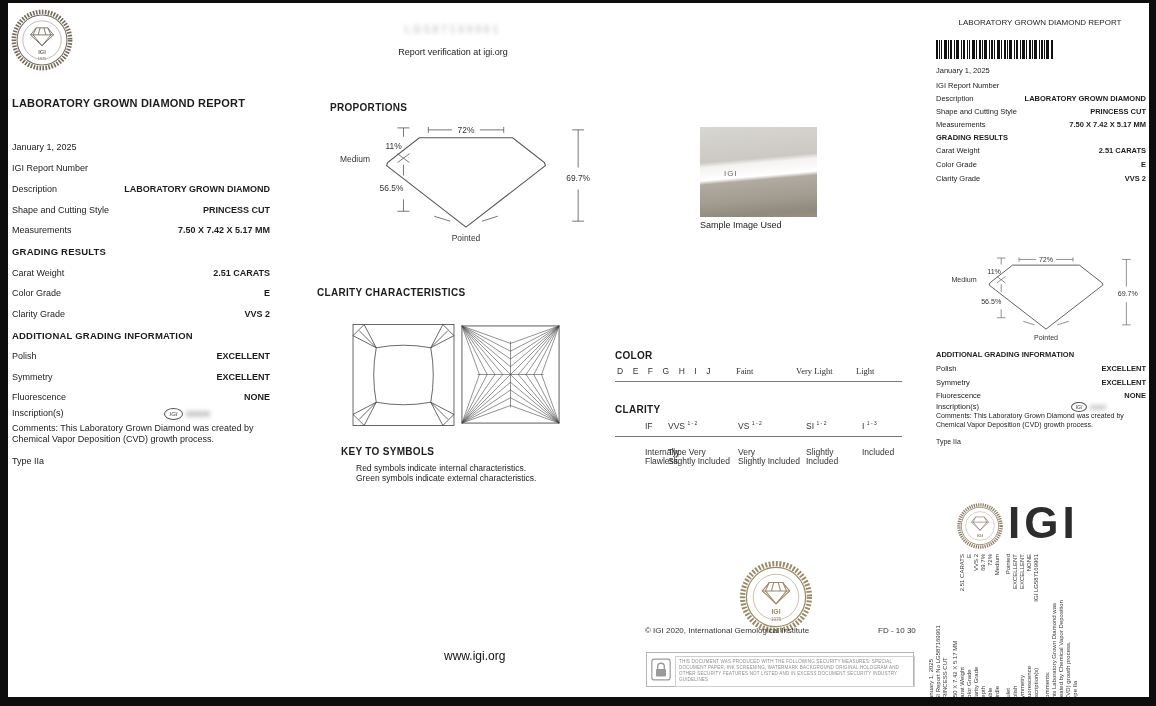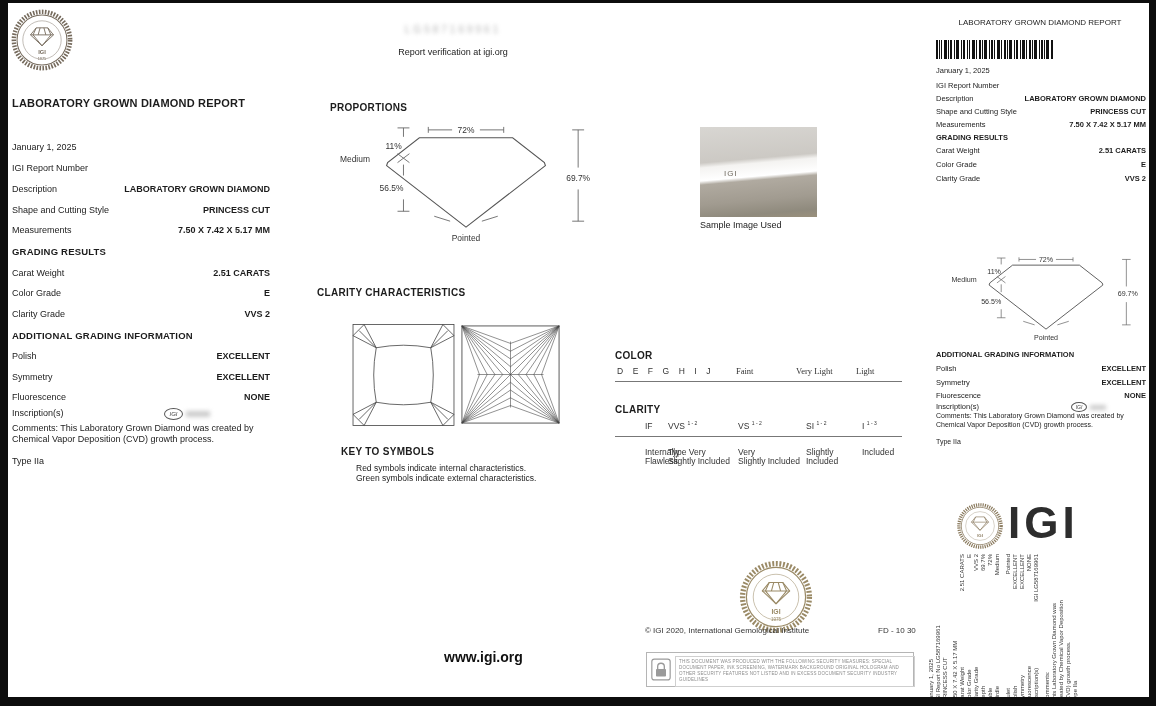--- a/index.html
+++ b/index.html
@@ -38,21 +38,21 @@
   .range{position:absolute;top:366px;font-size:8.5px;color:#333;font-family:Liberation Serif, serif;}
   .rule{position:absolute;left:615px;width:287px;height:0;border-top:1px solid #777;}
   .ccol{position:absolute;font-size:8.5px;color:#333;}
   .ccol sup{font-size:5px;}
   .cdesc{margin-top:17px;line-height:9.5px;}
   
   .sealbox{position:absolute;}
   
   .copyright{position:absolute;left:645px;top:626px;font-size:8px;color:#333;}
   .formcode{position:absolute;left:878px;top:626px;font-size:8px;color:#333;}
-  .website{position:absolute;left:444px;top:649px;font-size:14px;font-weight:700;color:#111;}
+  .website{position:absolute;left:444px;top:649px;font-size:12px;font-weight:400;color:#111;}
   .sec-strip{position:absolute;left:646px;top:652px;width:266px;height:33px;border:1px solid #b5b5b5;background:#fff;}
   .sec-inner{position:absolute;left:28px;top:3px;width:232px;height:25px;border:1px solid #cfcfcf;
              padding:2px 3px;font-size:4.5px;line-height:6px;color:#8c8c8c;letter-spacing:.2px;}
   .igi-big{position:absolute;left:1008px;top:498px;font-size:44px;font-weight:600;color:#2d2d2d;letter-spacing:4px;}
   
   .side-strip{position:absolute;left:928px;top:552px;width:185px;height:150px;}
   .side-inner{position:absolute;left:0;top:0;width:150px;height:185px;transform-origin:0 0;
               transform:rotate(-90deg) translateX(-150px);font-size:6px;line-height:7px;color:#333;}
   .xrow{display:flex;justify-content:space-between;width:148px;}
   

